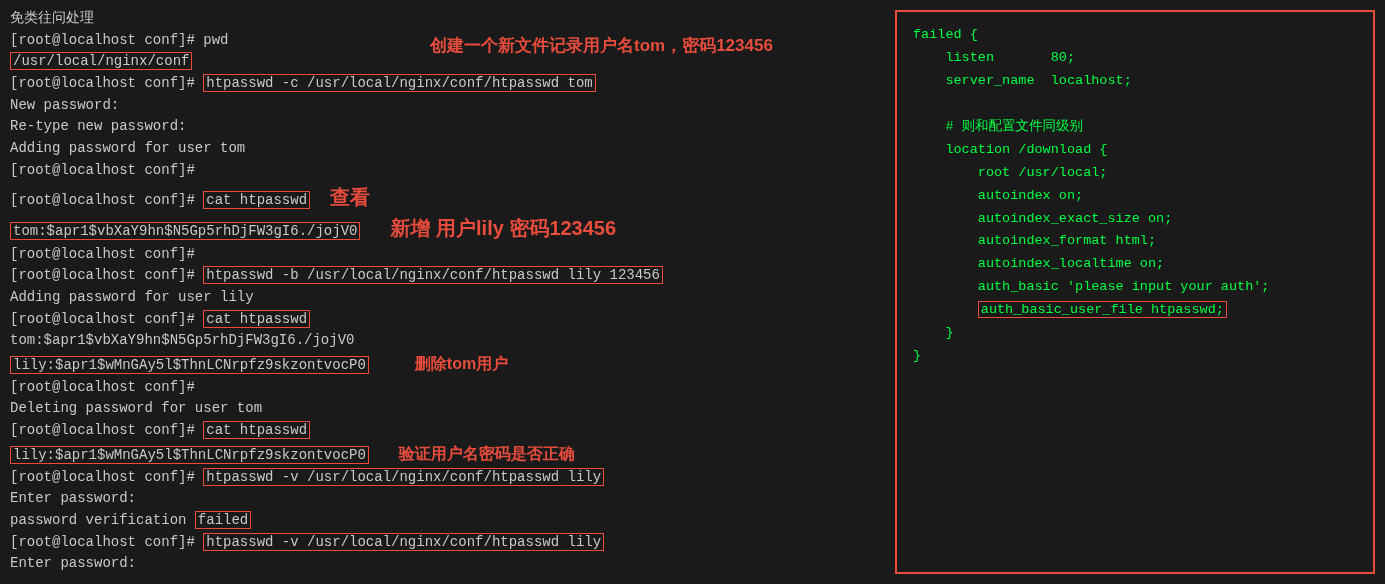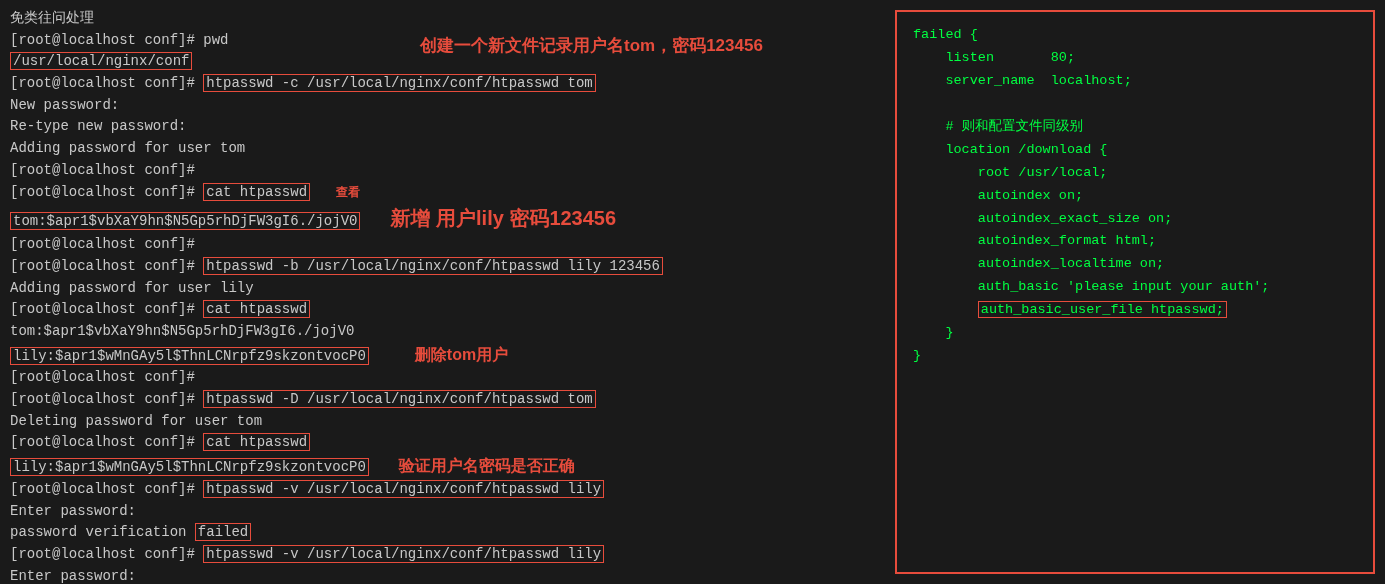--- a/index.html
+++ b/index.html
@@ -71,48 +71,47 @@
 </head>
 <body>
 
 <div class="terminal-left">
 
   <span class="line">免类往问处理</span>
 
   <span class="line"><span class="prompt">[root@localhost conf]# </span>pwd</span>
 
   <span class="line"><span class="code-box">/usr/local/nginx/conf</span>
-<span class="annotation" style="top:33px; left:420px; font-size:17px;">创建一个新文件记录用户名tom，密码123456</span></span>
+<span class="annotation" style="top:33px; left:430px; font-size:17px;">创建一个新文件记录用户名tom，密码123456</span></span>
 
   <span class="line"><span class="prompt">[root@localhost conf]# </span><span class="code-box">htpasswd -c /usr/local/nginx/conf/htpasswd tom</span></span>
 
   <span class="line">New password:</span>
   <span class="line">Re-type new password:</span>
   <span class="line">Adding password for user tom</span>
   <span class="line">[root@localhost conf]# </span>
 
-  <span class="line"><span class="prompt">[root@localhost conf]# </span><span class="code-box">cat htpasswd</span><span style="color:#e74c3c; font-size:12px; font-family:'Microsoft YaHei',sans-serif; font-weight:bold; margin-left:26px;">查看</span></span>
+  <span class="line"><span class="prompt">[root@localhost conf]# </span><span class="code-box">cat htpasswd</span><span style="color:#e74c3c; font-size:20px; font-family:'Microsoft YaHei',sans-serif; font-weight:bold; margin-left:20px;">查看</span></span>
 
   <span class="line"><span class="code-box">tom:$apr1$vbXaY9hn$N5Gp5rhDjFW3gI6./jojV0</span><span style="color:#e74c3c; font-size:20px; font-family:'Microsoft YaHei',sans-serif; font-weight:bold; margin-left:30px;">新增 用户lily 密码123456</span></span>
 
   <span class="line">[root@localhost conf]# </span>
 
   <span class="line"><span class="prompt">[root@localhost conf]# </span><span class="code-box">htpasswd -b /usr/local/nginx/conf/htpasswd lily 123456</span></span>
 
   <span class="line">Adding password for user lily</span>
 
   <span class="line"><span class="prompt">[root@localhost conf]# </span><span class="code-box">cat htpasswd</span></span>
 
   <span class="line">tom:$apr1$vbXaY9hn$N5Gp5rhDjFW3gI6./jojV0</span>
 
   <span class="line"><span class="code-box">lily:$apr1$wMnGAy5l$ThnLCNrpfz9skzontvocP0</span><span style="color:#e74c3c; font-size:16px; font-family:'Microsoft YaHei',sans-serif; font-weight:bold; margin-left:46px;">删除tom用户</span></span>
 
   <span class="line">[root@localhost conf]# </span>
 
-  <span class="line"><span class="prompt">[root@localhost conf]# </span><span class="code-box">htpasswd -D /usr/local/nginx/conf/htpasswd tom</span></span>
 
   <span class="line">Deleting password for user tom</span>
 
   <span class="line"><span class="prompt">[root@localhost conf]# </span><span class="code-box">cat htpasswd</span></span>
 
   <span class="line"><span class="code-box">lily:$apr1$wMnGAy5l$ThnLCNrpfz9skzontvocP0</span><span style="color:#e74c3c; font-size:16px; font-family:'Microsoft YaHei',sans-serif; font-weight:bold; margin-left:30px;">验证用户名密码是否正确</span></span>
 
   <span class="line"><span class="prompt">[root@localhost conf]# </span><span class="code-box">htpasswd -v /usr/local/nginx/conf/htpasswd lily</span></span>
 
   <span class="line">Enter password:</span>

